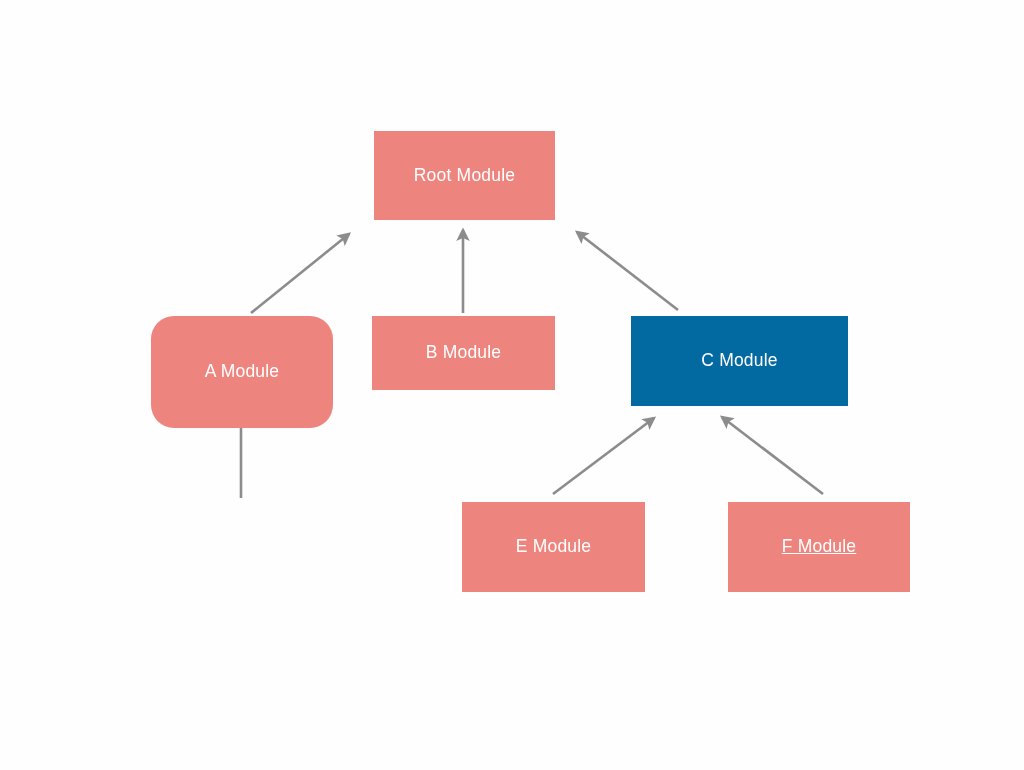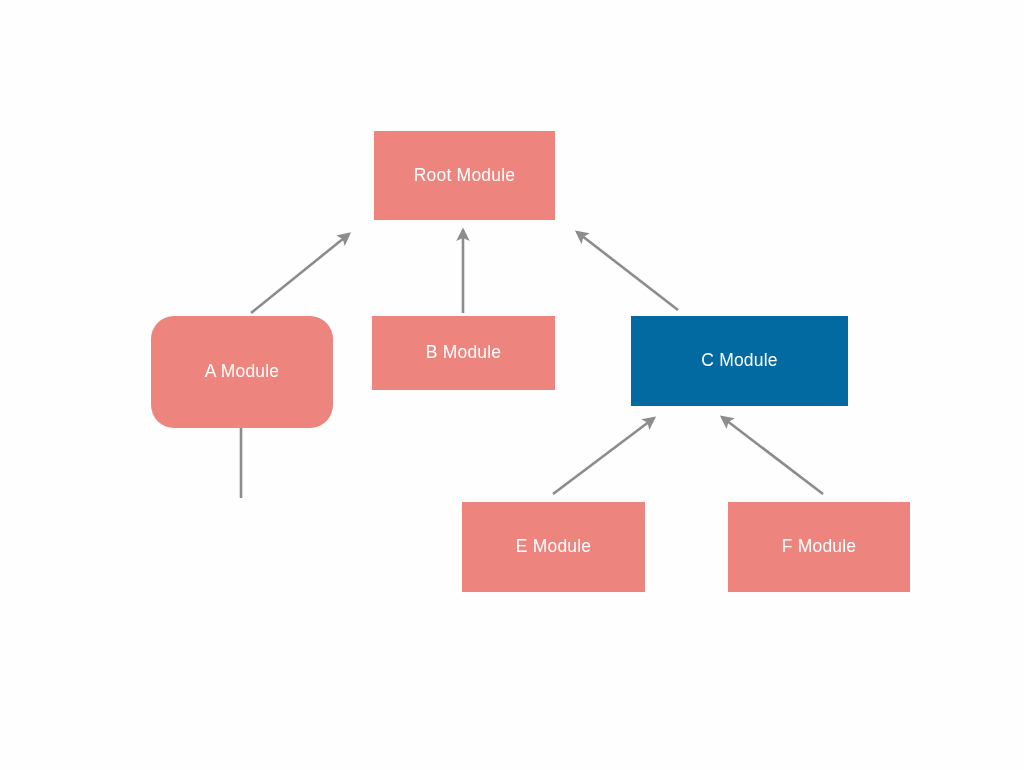--- a/index.html
+++ b/index.html
@@ -83,17 +83,17 @@
 
   <div class="node-box" style="left: 594px; top: 316px; width: 217px; height: 90px; background: #0369a1; color: rgb(255, 255, 255); margin-left: 37px;">
     <span class="node-label">C Module</span>
   </div>
 
 
   <div class="node-box" style="left: 462px; top: 502px; width: 183px; height: 90px; background: rgb(238, 132, 126); color: rgb(255, 255, 255);">
     <span class="node-label">E Module</span>
   </div>
 
-  <div class="node-box" style="left: 728px; top: 502px; width: 182px; height: 90px; background: rgb(238, 132, 126); color: rgb(255, 255, 255);">
+  <div class="node-box" style="left: 728px; top: 502px; width: 182px; height: 90px; background: rgb(238, 132, 126); color: rgb(255, 255, 255); text-decoration: underline;">
     <span class="node-label">F Module</span>
   </div>
 
 </div>
 
 </body></html>

